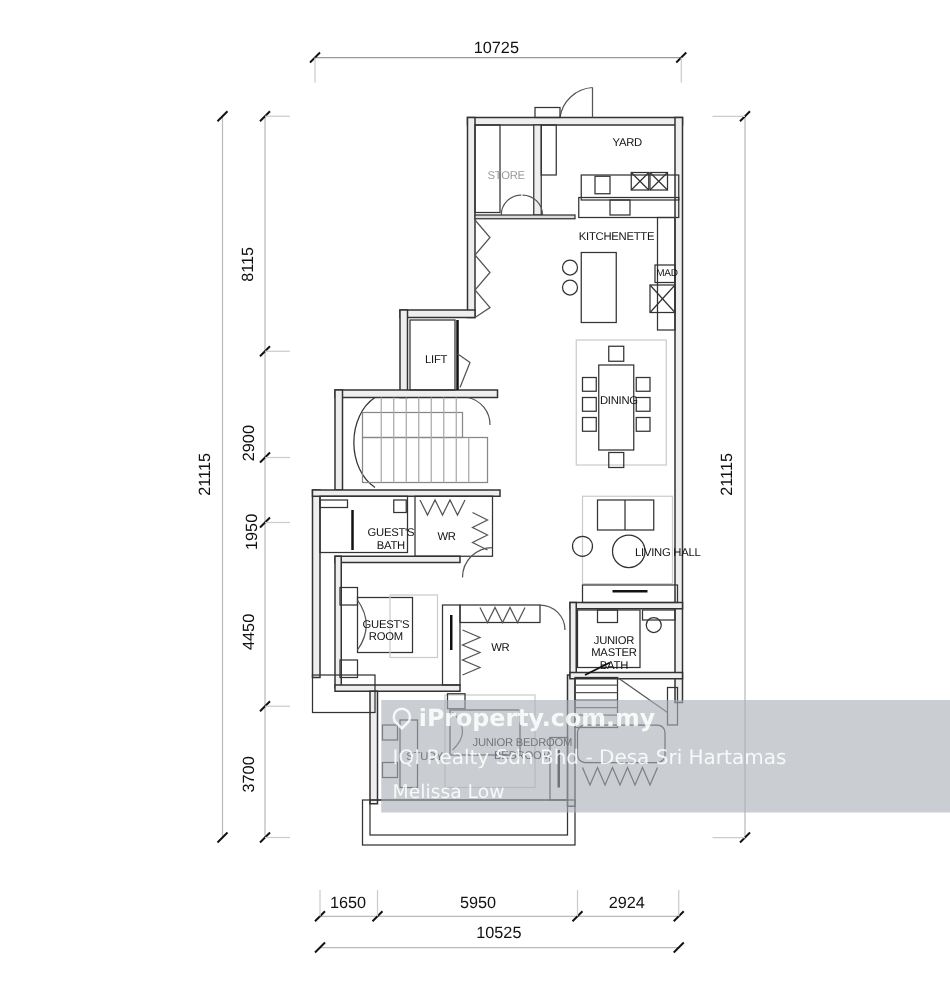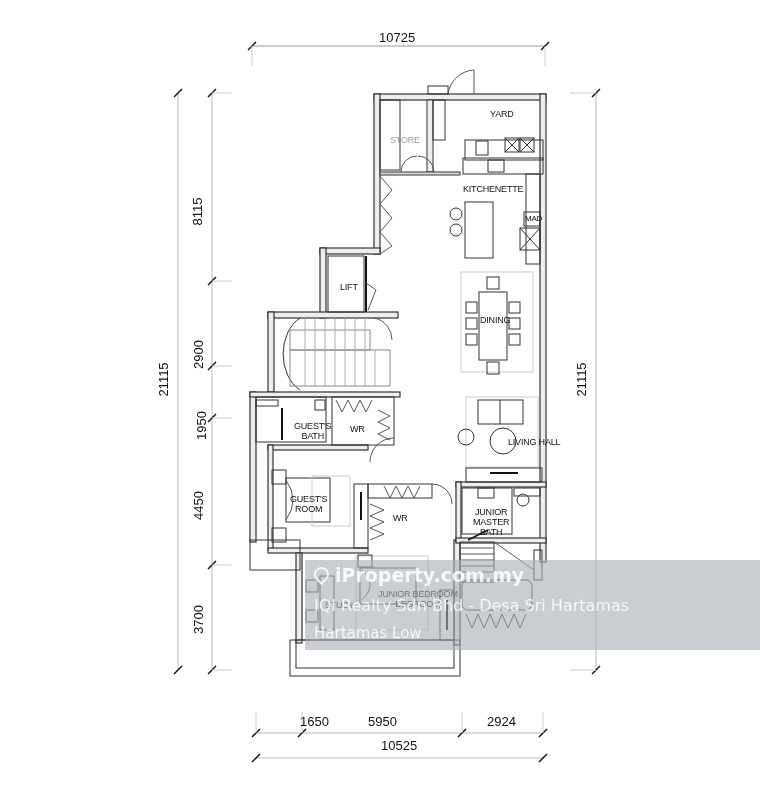--- a/index.html
+++ b/index.html
@@ -224,21 +224,21 @@
 </svg>
 
 <div class="dim-label" style="left:379px; top:30px;">10725</div>
 <div class="dim-label vert" style="left:146px; top:372px;">21115</div>
 <div class="dim-label vert" style="left:184px; top:204px;">8115</div>
 <div class="dim-label vert" style="left:184px; top:347px;">2900</div>
 <div class="dim-label vert" style="left:187px; top:418px;">1950</div>
 <div class="dim-label vert" style="left:184px; top:498px;">4450</div>
 <div class="dim-label vert" style="left:184px; top:612px;">3700</div>
 <div class="dim-label vert" style="left:564px; top:372px;">21115</div>
-<div class="dim-label" style="left:264px; top:714px;margin-left:36px;">1650</div>
+<div class="dim-label" style="left:264px; top:714px;">1650</div>
 <div class="dim-label" style="left:368px; top:714px;">5950</div>
 <div class="dim-label" style="left:487px; top:714px;">2924</div>
 <div class="dim-label" style="left:381px; top:738px;">10525</div>
 
 <div class="room" style="left:490px; top:109px;text-align:center;">YARD</div>
 <div class="room light" style="left:390px; top:135px;">STORE</div>
 <div class="room" style="left:463px; top:184px;">KITCHENETTE</div>
 <div class="room" style="left:525px; top:214px; font-size:8px;">MAD</div>
 <div class="room" style="left:340px; top:282px;">LIFT</div>
 <div class="room" style="left:480px; top:315px;">DINING</div>
@@ -260,13 +260,13 @@
 </div>
 <div class="room" style="left:325px; top:600px;">STUDY</div>
 <div class="room" style="left:378px; top:589px;">
   <div>JUNIOR BEDROOM</div>
   <div>BEDROOM</div>
 </div>
 
 <div class="wm-band"></div>
 <div class="wm wm1"><span class="pin"></span><span>iProperty.com.my</span></div>
 <div class="wm wm2">IQI Realty Sdn Bhd - Desa Sri Hartamas</div>
-<div class="wm wm3">Hartamas Low</div>
+<div class="wm wm3">Melissa Low</div>
 
 </body></html>

